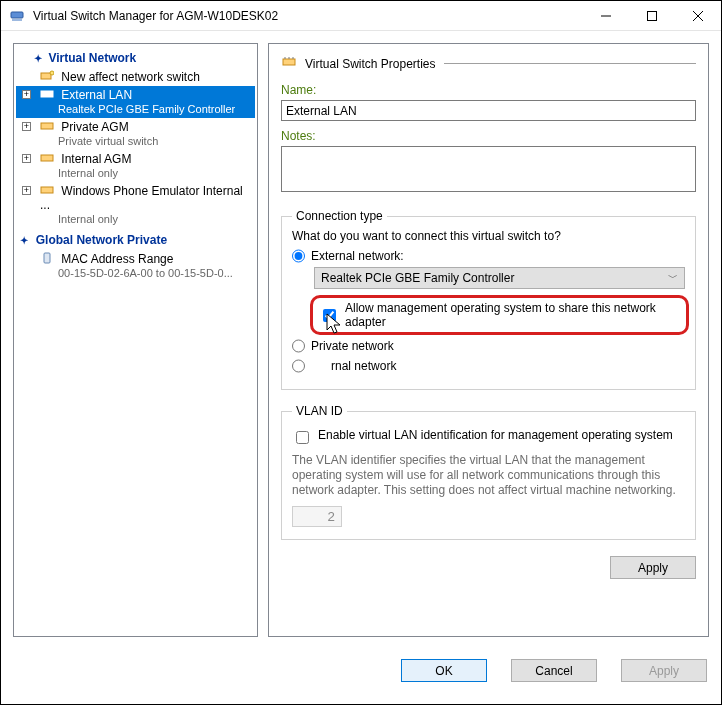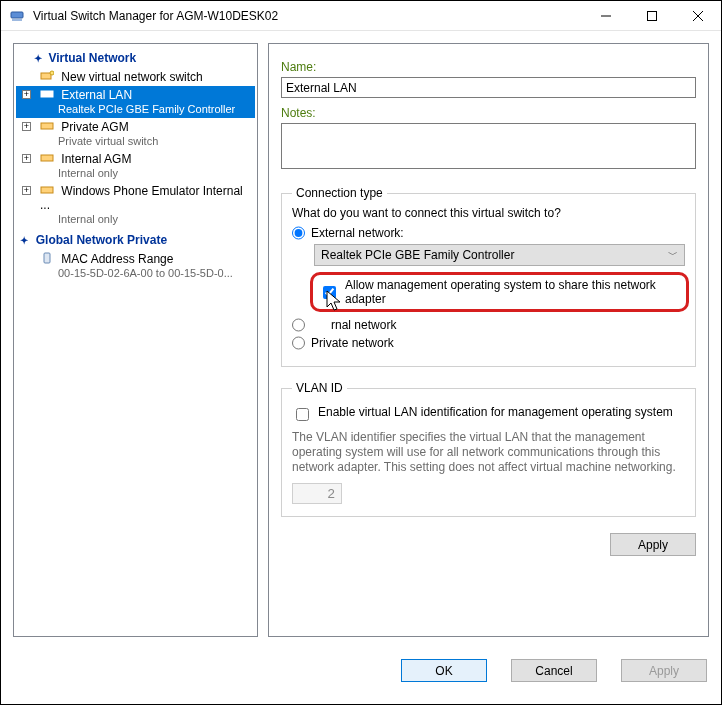--- a/index.html
+++ b/index.html
@@ -214,21 +214,21 @@
       <span>Virtual Network</span>
     </div>
 
     <div class="tree-item new">
       <span class="icon">
         <svg width="14" height="12">
             <rect x="1" y="3" width="10" height="6" fill="#ffd27a" stroke="#c88b1a"></rect>
             <circle cx="12" cy="3" r="2" fill="#ffe27a" stroke="#c8a21a"></circle>
           </svg>
       </span>
-      <span class="lbl">New virtual network switch</span>
+      <span class="lbl">New affect network switch</span>
     </div>
 
     <div class="tree-item selected">
       <span class="expander">+</span>
       <span class="icon">
         <svg width="14" height="12">
             <rect x="1" y="3" width="12" height="6" fill="#ffffff" stroke="#ffffff"></rect>
           </svg>
       </span>
       <span class="lbl">External LAN</span>
@@ -278,20 +278,32 @@
         <svg width="14" height="12">
             <rect x="4" y="1" width="6" height="10" rx="1" fill="#dde6f2" stroke="#6a8bb5"></rect>
           </svg>
       </span>
       <span class="lbl">MAC Address Range</span>
       <span class="sub">00-15-5D-02-6A-00 to 00-15-5D-0...</span>
     </div>
   </div>
 
   <div class="right-pane">
+    <div class="section-title-row">
+      <span>
+        <svg width="16" height="16">
+            <rect x="2" y="5" width="12" height="6" fill="#ffd27a" stroke="#c88b1a"></rect>
+            <line x1="4" y1="3" x2="4" y2="5" stroke="#7a7a7a"></line>
+            <line x1="8" y1="3" x2="8" y2="5" stroke="#7a7a7a"></line>
+            <line x1="12" y1="3" x2="12" y2="5" stroke="#7a7a7a"></line>
+          </svg>
+      </span>
+      <span class="stitle">Virtual Switch Properties</span>
+      <div class="hline"></div>
+    </div>
 
     <div class="field-label">Name:</div>
     <input class="text-input" type="text" value="External LAN" style="">
 
     <div class="field-label row-gap-top">Notes:</div>
     <textarea class="notes-area" style=""></textarea>
 
     <fieldset>
       <legend>Connection type</legend>
       <div style="margin-bottom:6px;">What do you want to connect this virtual switch to?</div>
@@ -309,28 +321,28 @@
       <div class="highlight-box">
         <input type="checkbox" checked="" style="">
         <span>Allow management operating system to share this network adapter</span>
         <span class="cursor-overlay">
           <svg width="22" height="26" viewBox="0 0 22 26">
             <path d="M4 2 L4 18 L8 14 L11 21 L14 20 L11 13 L17 13 Z" fill="#fff" stroke="#000" stroke-width="1"></path>
           </svg>
         </span>
       </div>
 
+      <label class="radio-row">
+        <input type="radio" name="ct" style="">
+        <span>Private network</span>
+      </label>
+
       <label class="radio-row" style="margin-left:0; margin-top:6px;">
         <input type="radio" name="ct" style="">
         <span><span style="visibility:hidden">Inte</span><span>rnal network</span></span>
-      </label>
-
-      <label class="radio-row">
-        <input type="radio" name="ct" style="">
-        <span>Private network</span>
       </label>
     </fieldset>
 
     <fieldset>
       <legend>VLAN ID</legend>
       <label class="radio-row" style="margin-left:0;">
         <input type="checkbox" style="">
         <span>Enable virtual LAN identification for management operating system</span>
       </label>
       <div class="vlan-desc">The VLAN identifier specifies the virtual LAN that the management operating system will use for all network communications through this network adapter. This setting does not affect virtual machine networking.</div>

